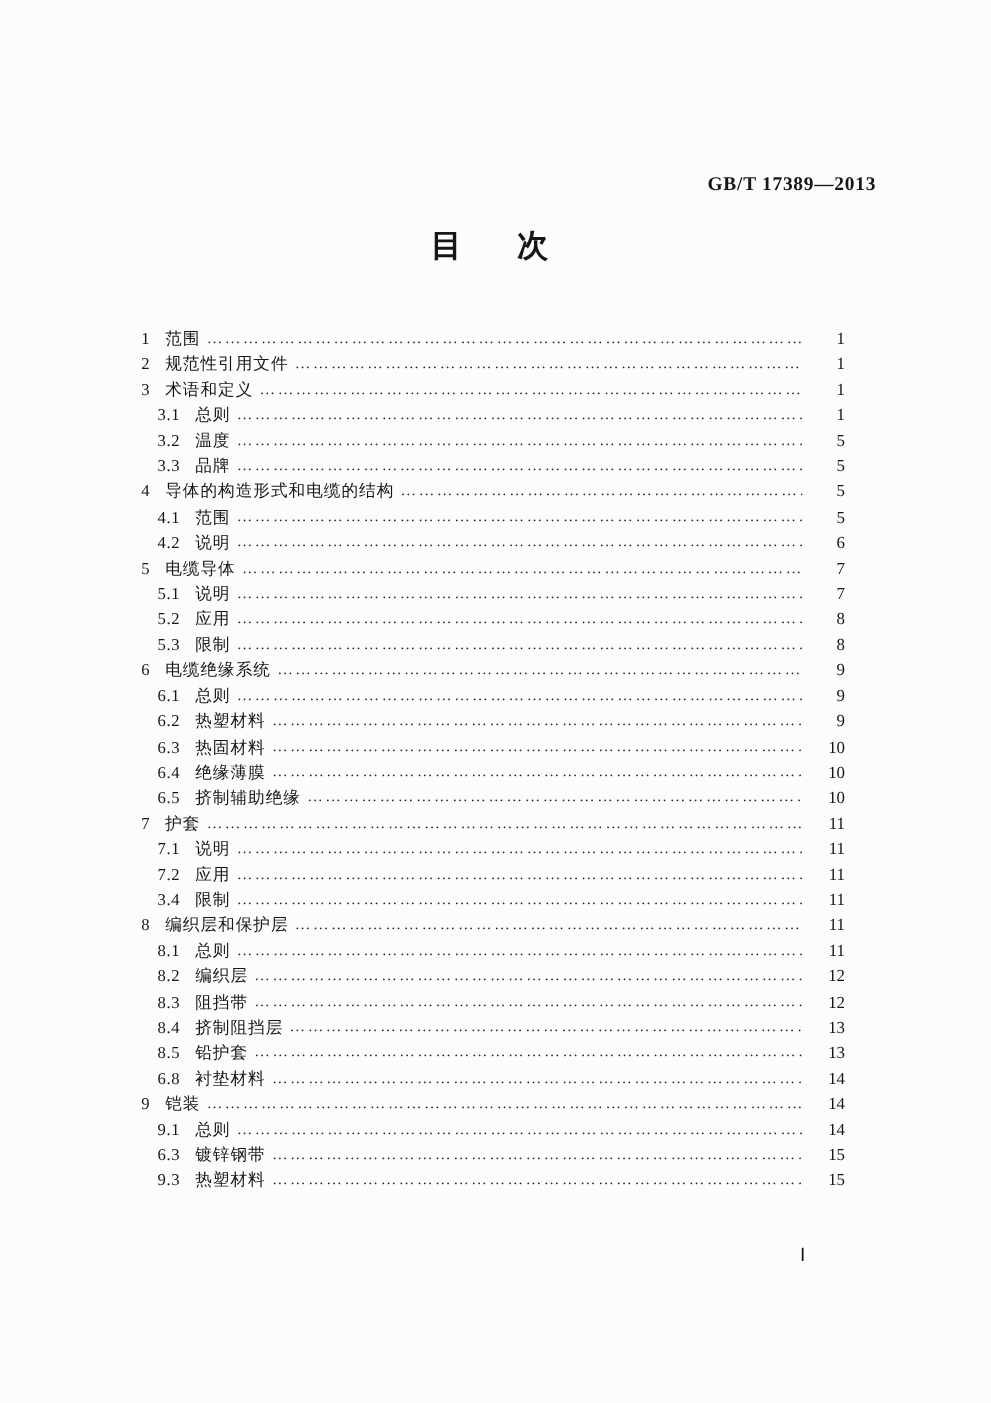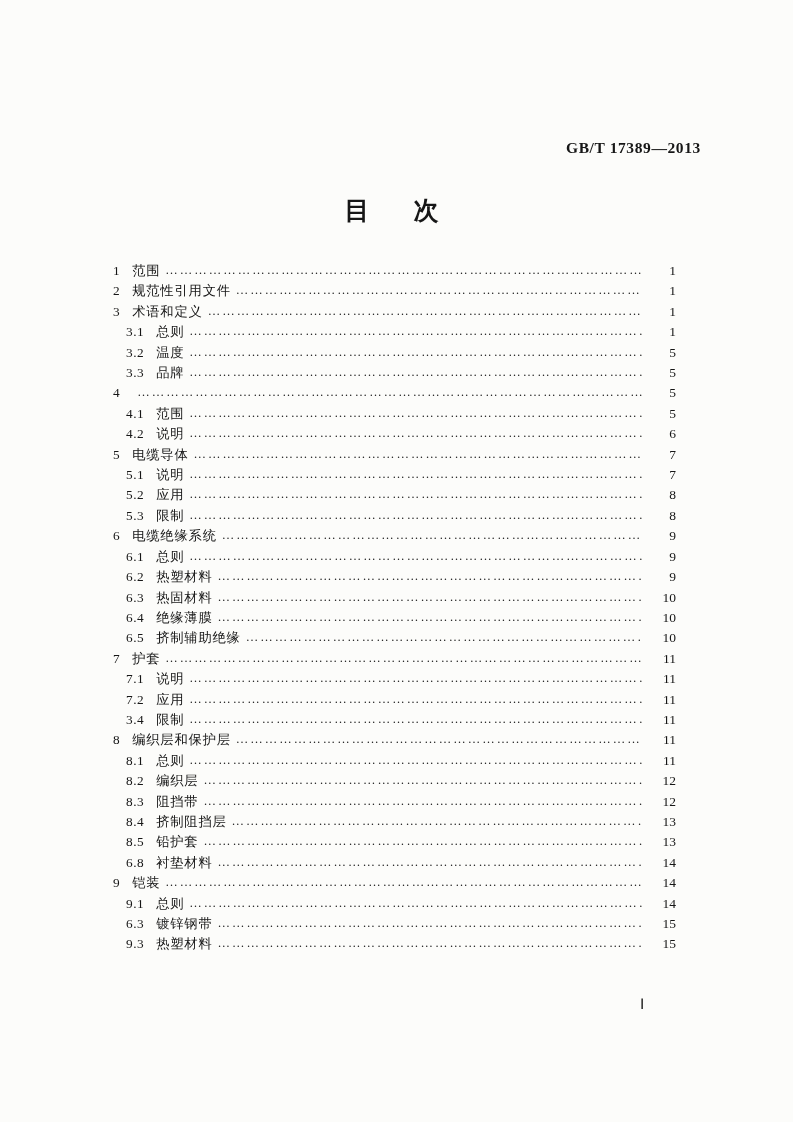--- a/index.html
+++ b/index.html
@@ -21,21 +21,21 @@
     top: 139px;
     left: 566px;
     font-size: 15.5px;
     font-weight: bold;
     letter-spacing: 0.6px;
     font-family: "Liberation Serif", serif;
     white-space: nowrap;
   }
   .doc-title {
     position: absolute;
-    top: 194px;
+    top: 180px;
     left: 0;
     width: 100%;
     box-sizing: border-box;
     text-align: center;
     font-size: 25px;
     font-weight: bold;
     letter-spacing: 44px;
     padding-left: 34px;
     font-family: "Liberation Sans", sans-serif;
     white-space: nowrap;
@@ -133,20 +133,21 @@
         <span class="pagenum">5</span>
       </div>
       <div class="toc-row level1">
         <span class="num">3.3</span>
         <span class="label">品牌</span>
         <span class="dots"></span>
         <span class="pagenum">5</span>
       </div>
       <div class="toc-row level0">
         <span class="num">4</span>
+        <span class="label">导体的构造形式和电缆的结构</span>
         <span class="dots"></span>
         <span class="pagenum">5</span>
       </div>
       <div class="toc-row level1">
         <span class="num">4.1</span>
         <span class="label">范围</span>
         <span class="dots"></span>
         <span class="pagenum">5</span>
       </div>
       <div class="toc-row level1">

